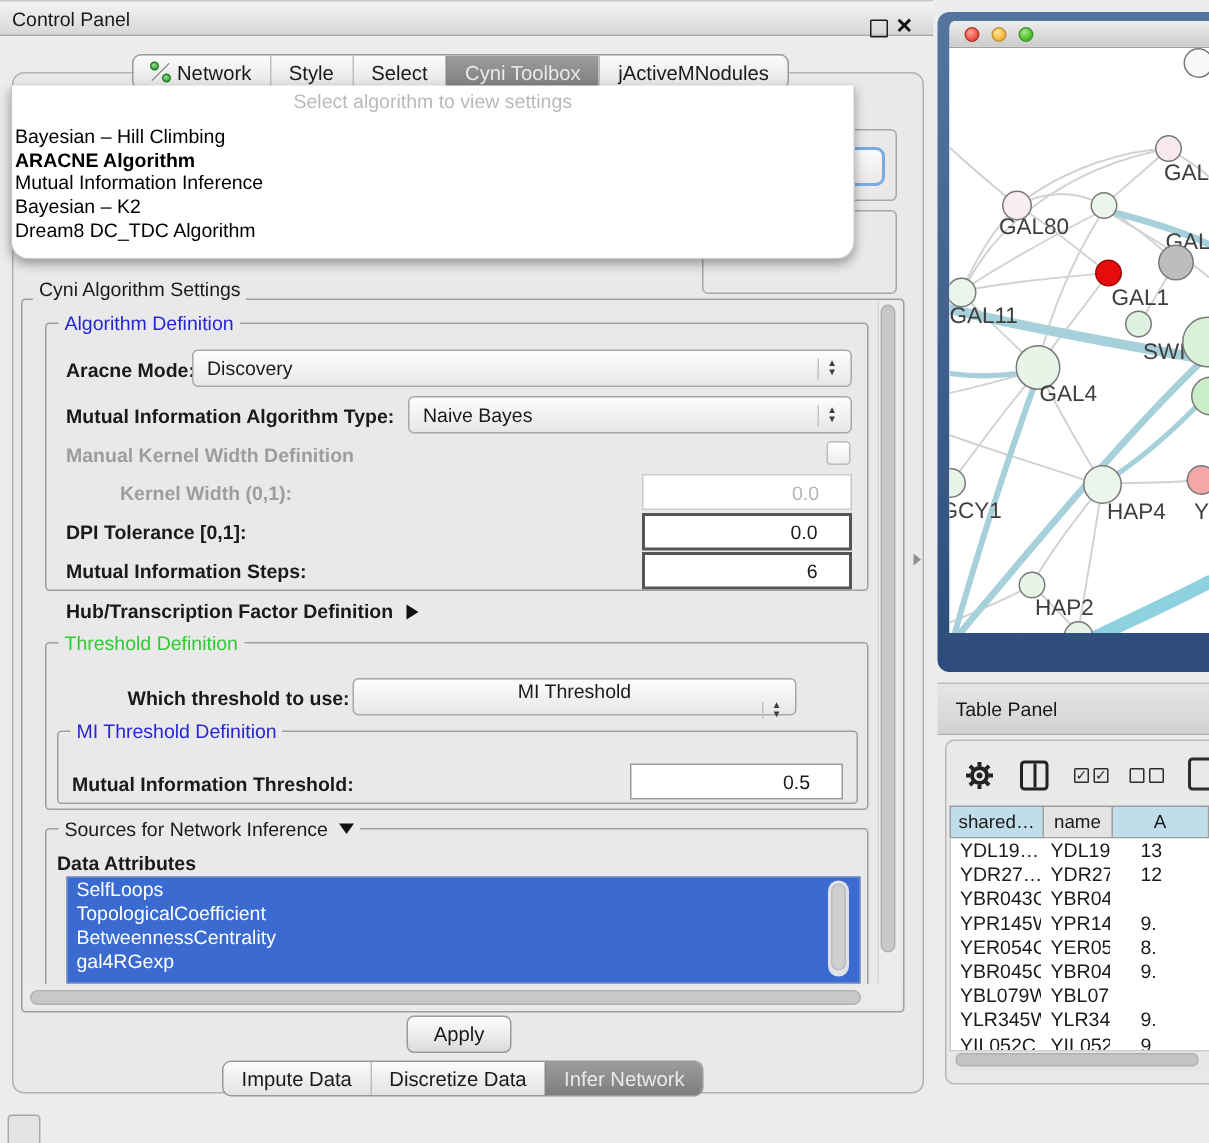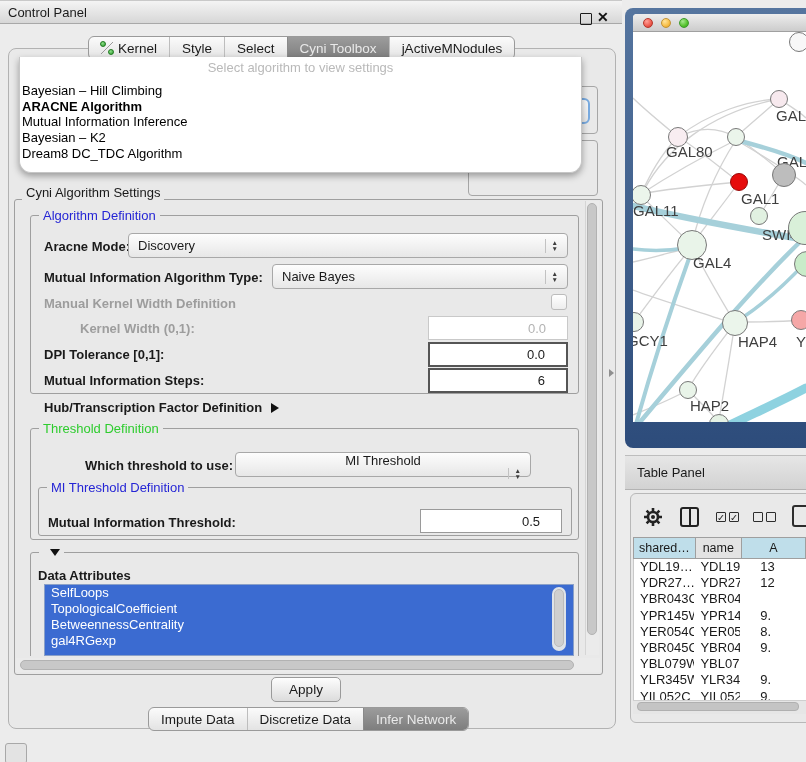--- a/index.html
+++ b/index.html
@@ -20,21 +20,21 @@
   .seg.sel{background:linear-gradient(#9c9c9c,#7e7e7e);color:#e9e9e9;border-left-color:#8a8a8a;}
   .top-tabs{left:88px;top:36px;}
   .bottom-tabs{left:148px;top:707px;}
   .net-ico{width:12px;height:12px;position:relative;display:inline-block;
       background:linear-gradient(135deg,transparent 46%,#9a9a9a 46%,#9a9a9a 54%,transparent 54%);}
   .net-ico::before,.net-ico::after{content:"";position:absolute;width:6px;height:6px;border-radius:50%;
       background:radial-gradient(circle at 35% 30%,#8fe08a,#2f9e2f);border:1px solid #1f7a1f;box-sizing:border-box;}
   .net-ico::before{left:-1px;top:-1px;}
   .net-ico::after{right:-1px;bottom:-1px;}
   
-  .dropdown{left:19px;top:57px;width:561px;height:115px;background:#fff;border:1px solid #c6c6c6;border-top:none;
+  .dropdown{left:7px;top:57px;width:561px;height:115px;background:#fff;border:1px solid #c6c6c6;border-top:none;
       border-radius:0 0 12px 12px;box-shadow:0 3px 7px rgba(0,0,0,.35);z-index:30;overflow:hidden;}
   .dd-prompt{text-align:center;color:#b9b9b9;font-size:13px;padding-top:3px;height:26px;box-sizing:border-box;}
   .ditem{font-size:13px;height:15.7px;line-height:15.7px;padding-left:2px;color:#000;}
   .ditem.bsel{font-weight:bold;}
   
   .sliver1{left:468px;top:86px;width:128px;height:46px;border:1px solid #a6a6a6;border-radius:4px;z-index:5;}
   .sliver1c{left:478px;top:98px;width:112px;height:26px;border:2px solid #79abe0;border-radius:6px;
       background:linear-gradient(#fafafa,#e9e9e9);z-index:6;box-sizing:border-box;}
   .sliver2{left:468px;top:140px;width:128px;height:54px;border:1px solid #a6a6a6;border-radius:4px;z-index:5;}
   
@@ -119,21 +119,21 @@
 
 <div class="abs cp-outer"></div>
 
 <div class="abs sliver1"></div>
 <div class="abs sliver1c"></div>
 <div class="abs sliver2"></div>
 
 <div class="abs seg-strip top-tabs" style="z-index:10">
     <div class="seg">
       <span class="net-ico"></span>
-      <span>Kernel</span>
+      <span>Network</span>
     </div>
     <div class="seg">
       <span>Style</span>
     </div>
     <div class="seg">
       <span>Select</span>
     </div>
     <div class="seg sel">
       <span>Cyni Toolbox</span>
     </div>
@@ -201,21 +201,21 @@
         <span>▼</span>
       </span>
   </div>
   <div class="group" style="left:22px;top:287px;width:532px;height:47px;">
     <span class="gtitle" style="color:#2525d5;">MI Threshold Definition</span>
   </div>
   <div class="blab" style="left:32px;top:315px;">Mutual Information Threshold:</div>
   <div class="field" style="left:404px;top:309px;width:142px;height:24px;">0.5</div>
 
   <div class="group" style="left:14px;top:352px;width:547px;height:120px;">
-    <span class="gtitle"><span class="tri-down"></span></span>
+    <span class="gtitle"><span>Sources for Network Inference</span><span class="tri-down"></span></span>
   </div>
   <div class="blab" style="left:22px;top:368px;">Data Attributes</div>
   <div class="attr-list" id="attr-list" style="background: rgb(59, 107, 209);">
       <div class="litem">SelfLoops</div>
       <div class="litem">TopologicalCoefficient</div>
       <div class="litem">BetweennessCentrality</div>
       <div class="litem">gal4RGexp</div>
     </div>
   <div class="list-scroll">
       <div class="list-thumb"></div>

